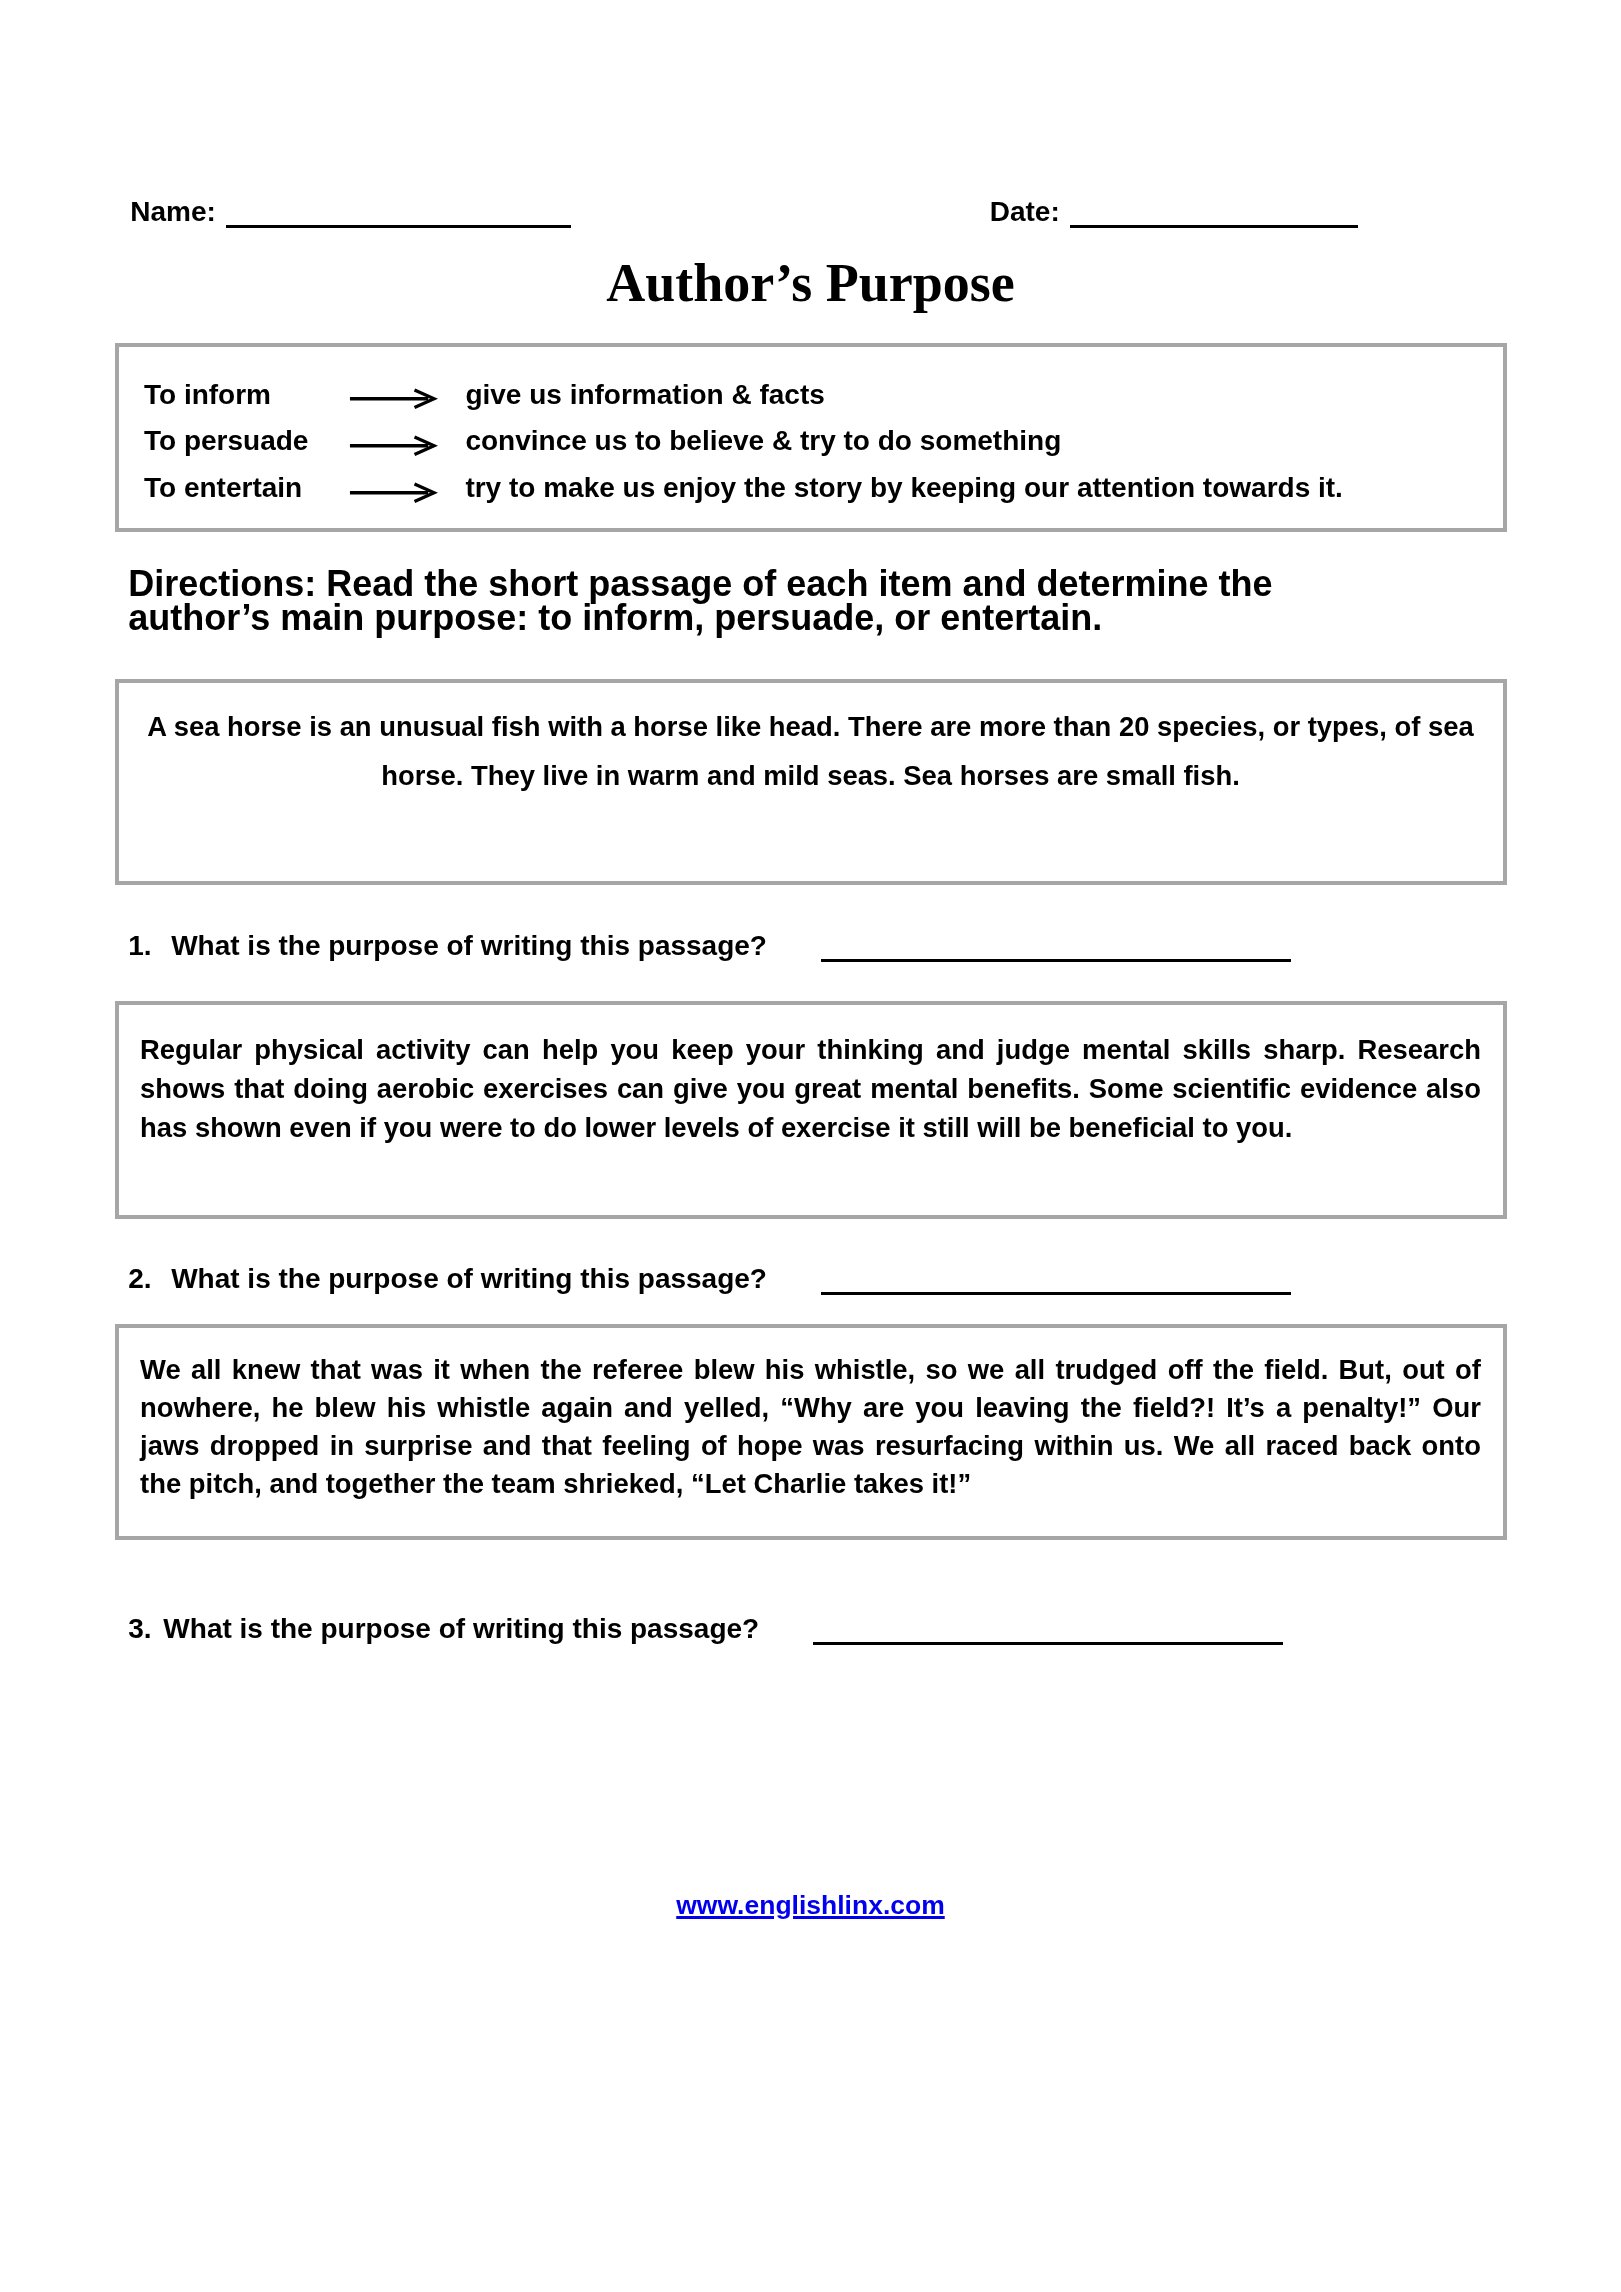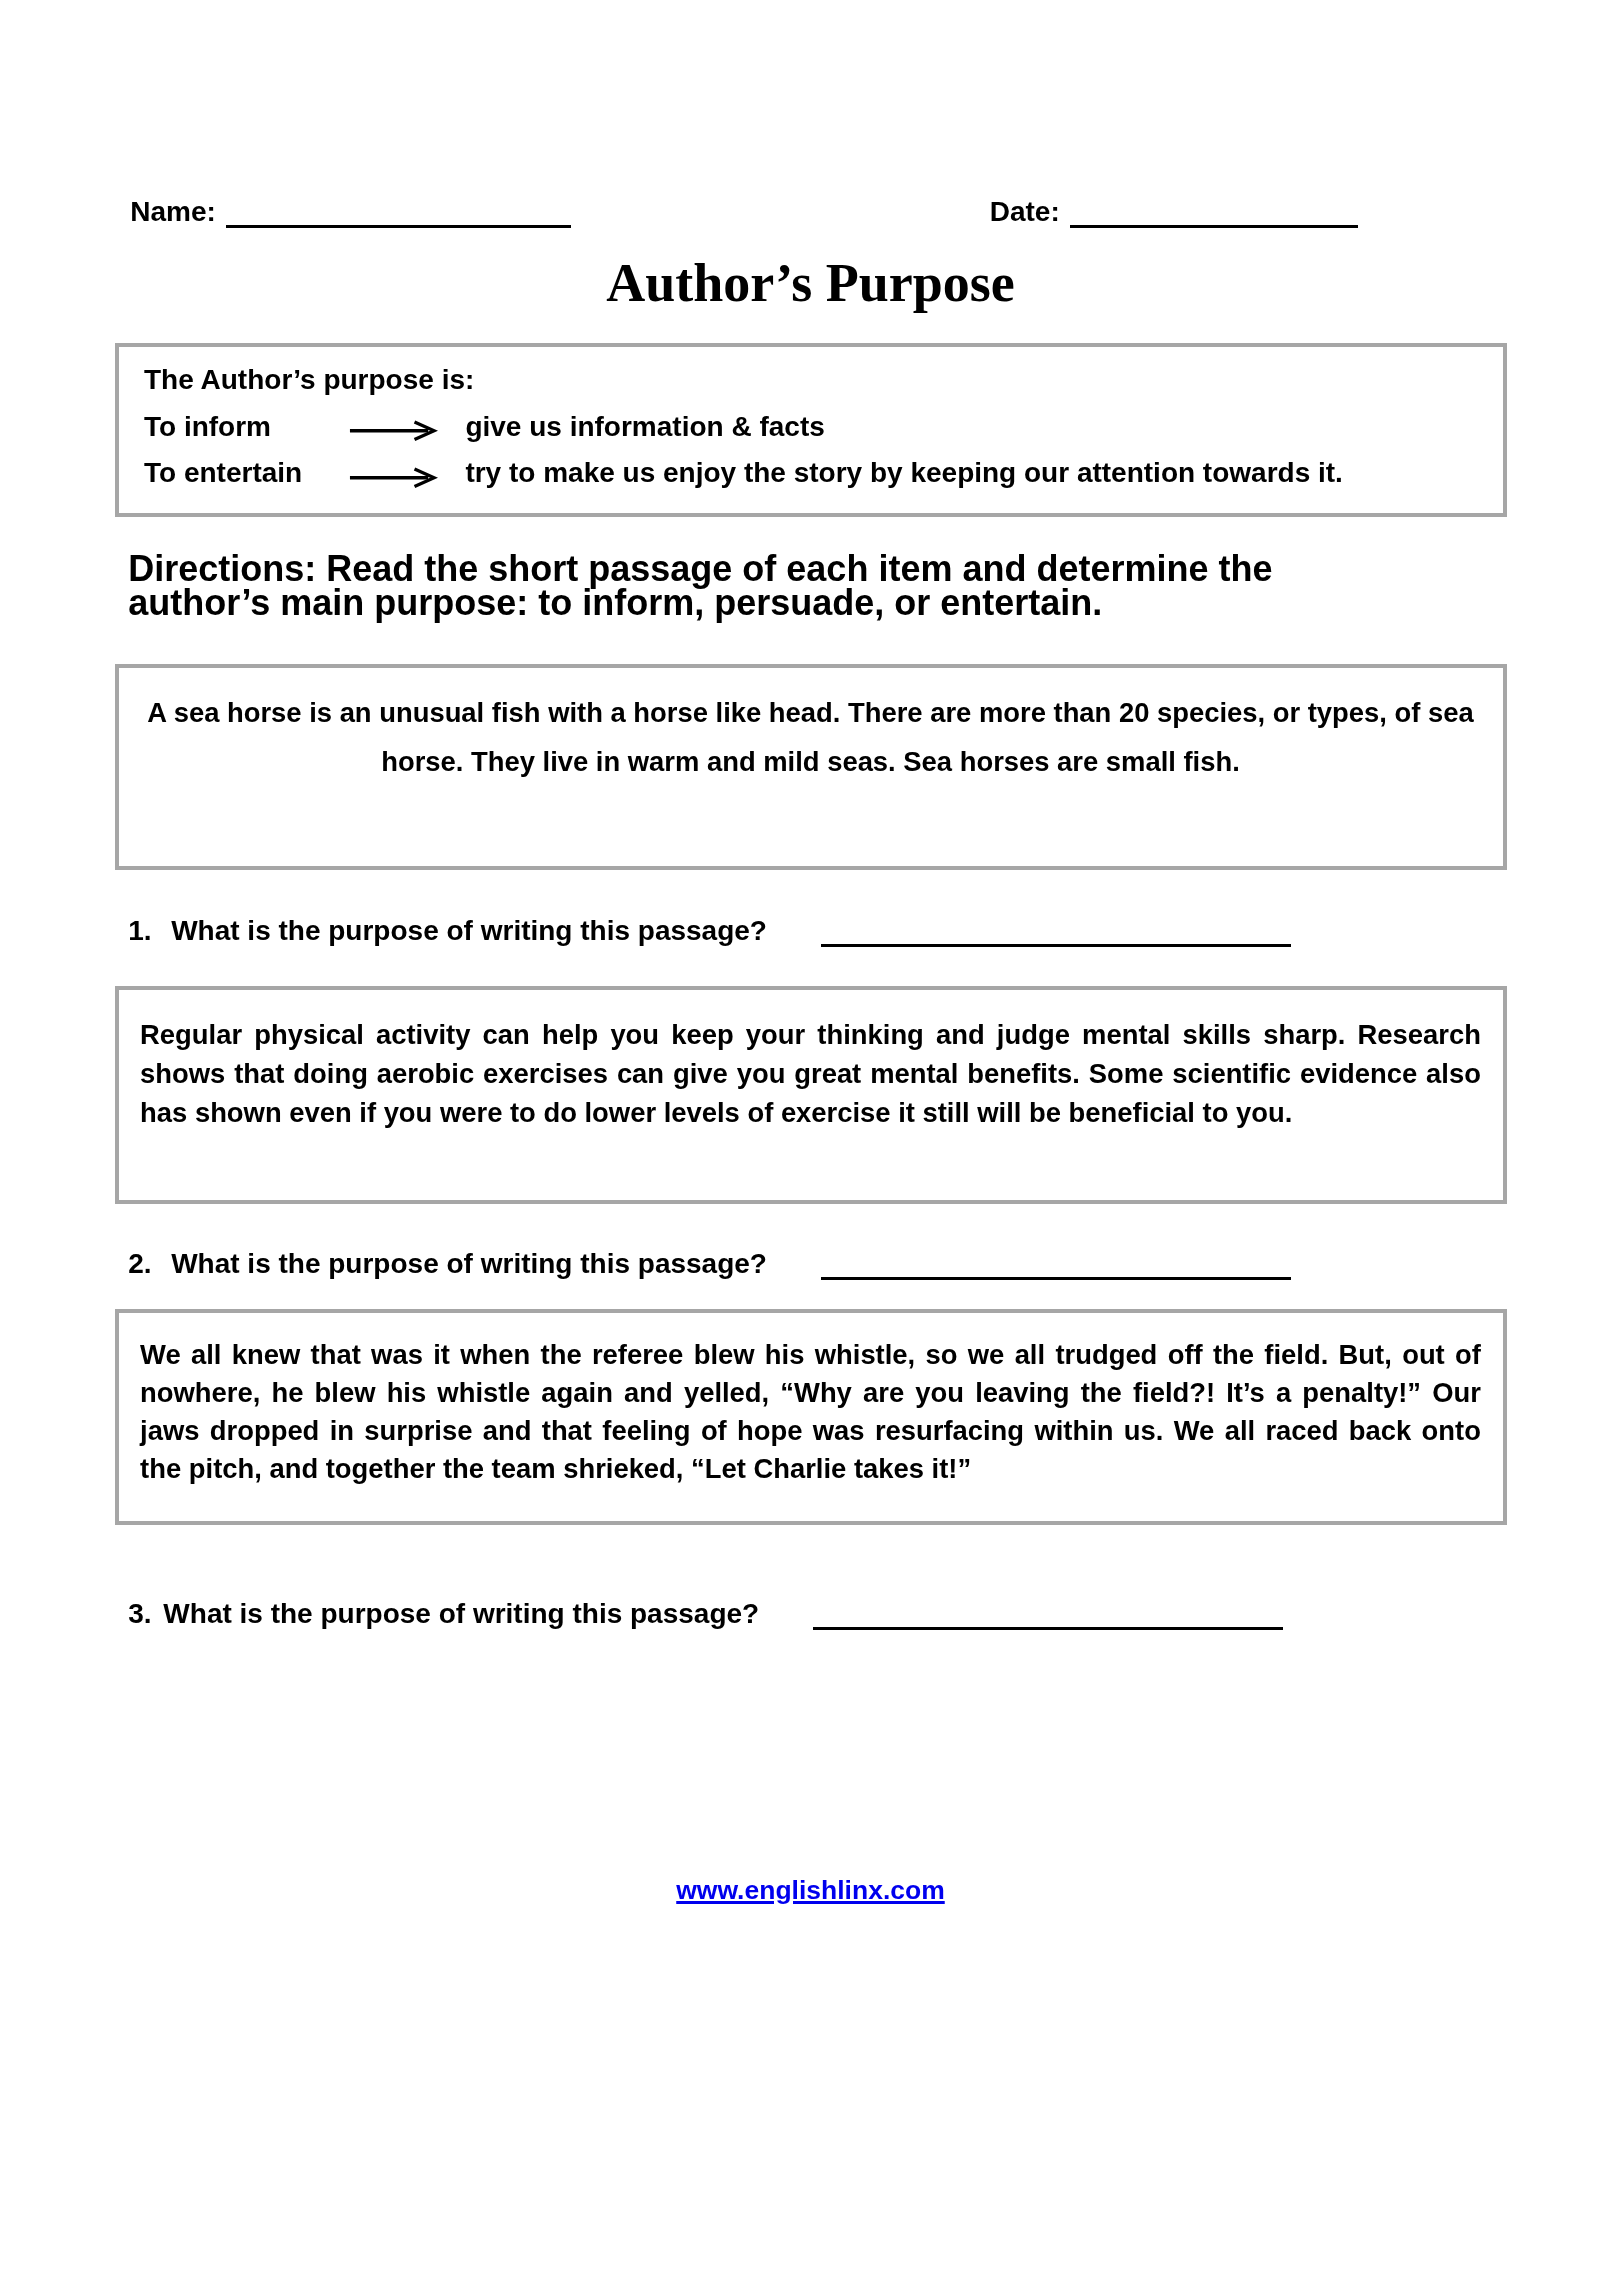--- a/index.html
+++ b/index.html
@@ -141,33 +141,42 @@
     </div>
     <div class="field">
       <span class="label">Date:</span>
       <span class="blank date-blank"></span>
     </div>
   </div>
 
   <h1 class="page-title">Author’s Purpose</h1>
 
   <div class="key-box">
-    <div class="key-heading">The Author’s purpose is:</div>
 
     <div class="key-row">
       <span class="key-term">To inform</span>
       <span class="key-arrow">
         <svg width="90" height="23.5" viewBox="0 0 92 24">
             <line x1="2" y1="12" x2="82" y2="12" stroke="#000" stroke-width="3.4"></line>
             <polyline points="68,3 88,12 68,21" fill="none" stroke="#000" stroke-width="3.4"></polyline>
           </svg>
       </span>
       <span class="key-def">give us information &amp; facts</span>
     </div>
 
+    <div class="key-row">
+      <span class="key-term">To persuade</span>
+      <span class="key-arrow">
+        <svg width="90" height="23.5" viewBox="0 0 92 24">
+            <line x1="2" y1="12" x2="82" y2="12" stroke="#000" stroke-width="3.4"></line>
+            <polyline points="68,3 88,12 68,21" fill="none" stroke="#000" stroke-width="3.4"></polyline>
+          </svg>
+      </span>
+      <span class="key-def">convince us to believe &amp; try to do something</span>
+    </div>
 
     <div class="key-row">
       <span class="key-term">To entertain</span>
       <span class="key-arrow">
         <svg width="90" height="23.5" viewBox="0 0 92 24">
             <line x1="2" y1="12" x2="82" y2="12" stroke="#000" stroke-width="3.4"></line>
             <polyline points="68,3 88,12 68,21" fill="none" stroke="#000" stroke-width="3.4"></polyline>
           </svg>
       </span>
       <span class="key-def">try to make us enjoy the story by keeping our attention towards it.</span>

